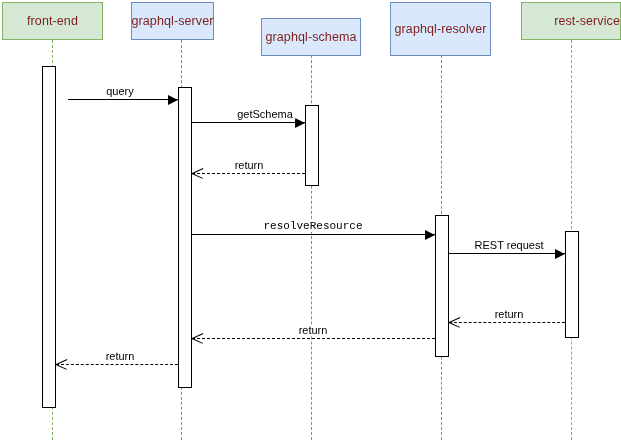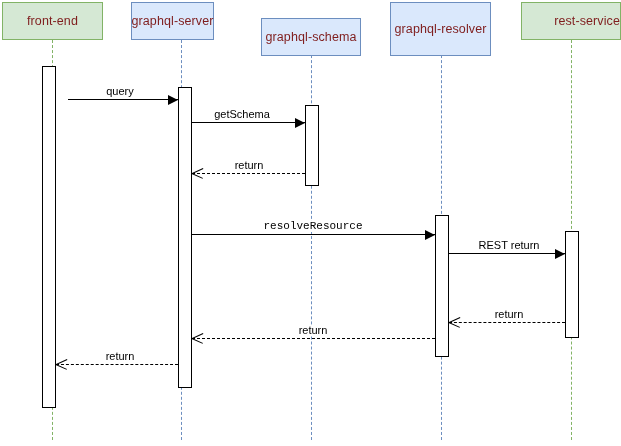--- a/index.html
+++ b/index.html
@@ -125,30 +125,30 @@
     <div class="activation" style="left: 42px; top: 66px; width: 14px; height: 342px;"></div>
     <div class="activation" style="left: 178px; top: 87px; width: 14px; height: 301px;"></div>
     <div class="activation" style="left: 305px; top: 105px; width: 14px; height: 81px;"></div>
     <div class="activation" style="left: 435px; top: 215px; width: 14px; height: 142px;"></div>
     <div class="activation" style="left: 565px; top: 231px; width: 14px; height: 107px;"></div>
     <div class="message" style="left: 68px; top: 99px; width: 110px;"></div>
     <div class="arrowhead solid-right" style="left: 168px; top: 95px;"></div>
     <div class="message-label" style="left: 120px; top: 86px;">query</div>
     <div class="message" style="left: 192px; top: 122px; width: 113px;"></div>
     <div class="arrowhead solid-right" style="left: 295px; top: 118px;"></div>
-    <div class="message-label" style="left: 242px; top: 109px;">getSchema</div>
+    <div class="message-label" style="left: 265px; top: 109px;">getSchema</div>
     <div class="message dashed" style="left: 192px; top: 173px; width: 113px;"></div>
     <div class="arrowhead open-left" style="left: 192px; top: 168px;"></div>
     <div class="message-label" style="left: 249px; top: 160px;">return</div>
     <div class="message" style="left: 192px; top: 234px; width: 243px;"></div>
     <div class="arrowhead solid-right" style="left: 425px; top: 230px;"></div>
     <div class="message-label" style="left: 313px; top: 221px; font-family: Liberation Mono, monospace;">resolveResource</div>
     <div class="message" style="left: 449px; top: 253px; width: 116px;"></div>
     <div class="arrowhead solid-right" style="left: 555px; top: 249px;"></div>
-    <div class="message-label" style="left: 509px; top: 240px;">REST return</div>
+    <div class="message-label" style="left: 509px; top: 240px;">REST request</div>
     <div class="message dashed" style="left: 449px; top: 322px; width: 116px;"></div>
     <div class="arrowhead open-left" style="left: 449px; top: 317px;"></div>
     <div class="message-label" style="left: 509px; top: 309px;">return</div>
     <div class="message dashed" style="left: 192px; top: 338px; width: 243px;"></div>
     <div class="arrowhead open-left" style="left: 192px; top: 333px;"></div>
     <div class="message-label" style="left: 313px; top: 325px;">return</div>
     <div class="message dashed" style="left: 56px; top: 364px; width: 122px;"></div>
     <div class="arrowhead open-left" style="left: 56px; top: 359px;"></div>
     <div class="message-label" style="left: 120px; top: 351px;">return</div>
   </div>

